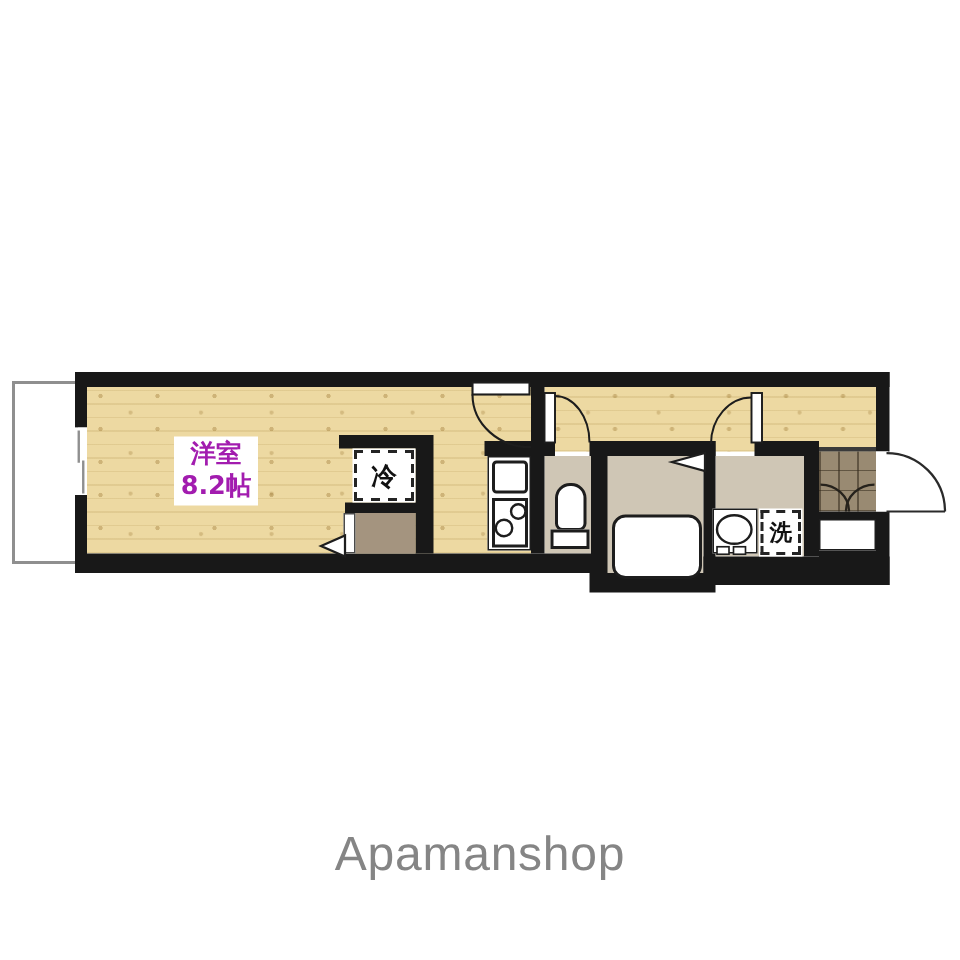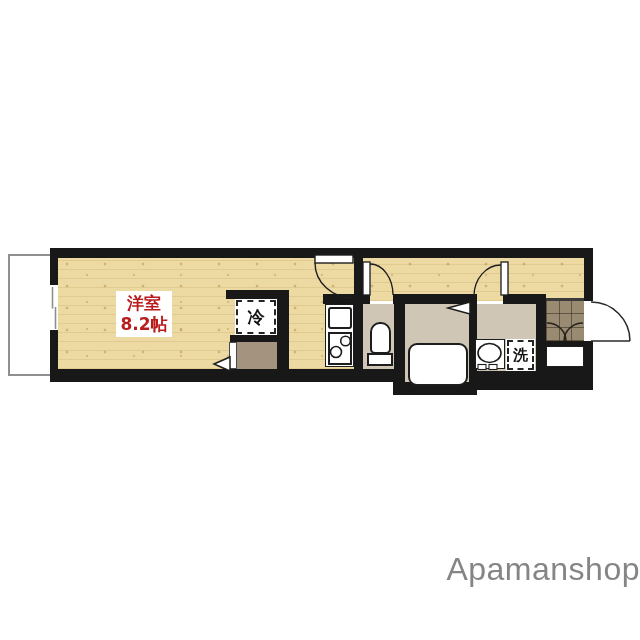--- a/index.html
+++ b/index.html
@@ -18,22 +18,22 @@
   .tiles{background-color:#998a72;
          background-image:
            repeating-linear-gradient(90deg, rgba(52,42,28,0.55) 0 1px, transparent 1px 12.7px),
            repeating-linear-gradient(0deg, rgba(52,42,28,0.55) 0 1px, transparent 1px 13.4px);}
   .fixture{background:#ffffff;border:2px solid #1d1d1d;}
   .dashedbox{background:#ffffff;}
   .dashedbox .dash{position:absolute;inset:1px;border:2px dashed #242424;}
   .dashedbox .glyph{position:absolute;inset:0;display:flex;align-items:center;justify-content:center;
                     color:#111;font-weight:600;}
   .roomlabel{background:#ffffff;display:flex;flex-direction:column;align-items:center;justify-content:center;
-             color:#b91c1c;font-weight:600;font-size:17px;line-height:21px;white-space:nowrap;}
-  .brand{position:absolute;left:0;top:551px;width:100%;text-align:right;color:#858585;
+             color:#a21caf;font-weight:600;font-size:17px;line-height:21px;white-space:nowrap;}
+  .brand{position:absolute;left:0;top:551px;width:100%;text-align:center;color:#858585;
          font-size:32px;letter-spacing:0.5px;font-family:"Liberation Sans","DejaVu Sans",sans-serif;}
   svg.overlay{position:absolute;left:0;top:0;pointer-events:none;}
 </style>
 </head>
 <body>
 
 <div class="canvas">
 
   <div class="abs" style="left:8px;top:254px;width:44px;height:122px;background:#fff;border:2px solid #8f8f8f;"></div>
 

